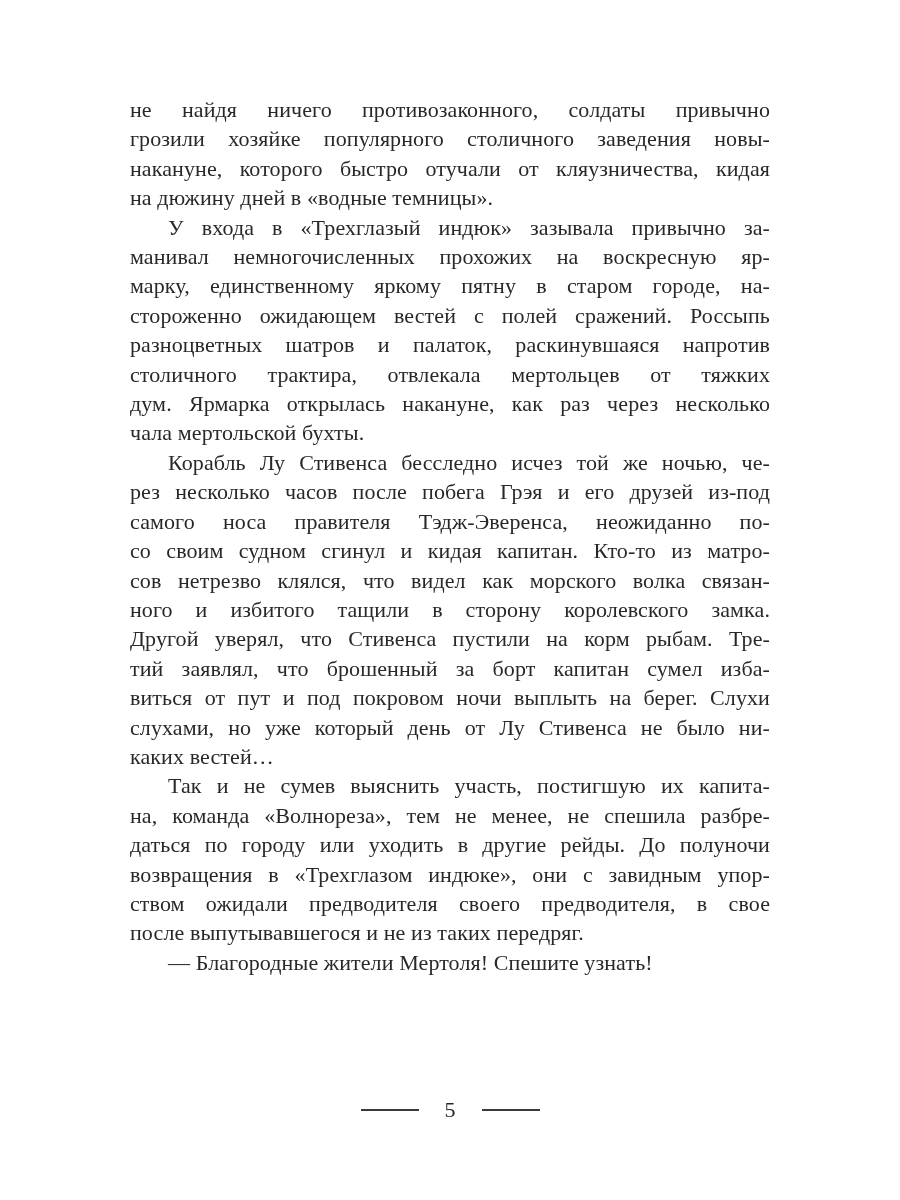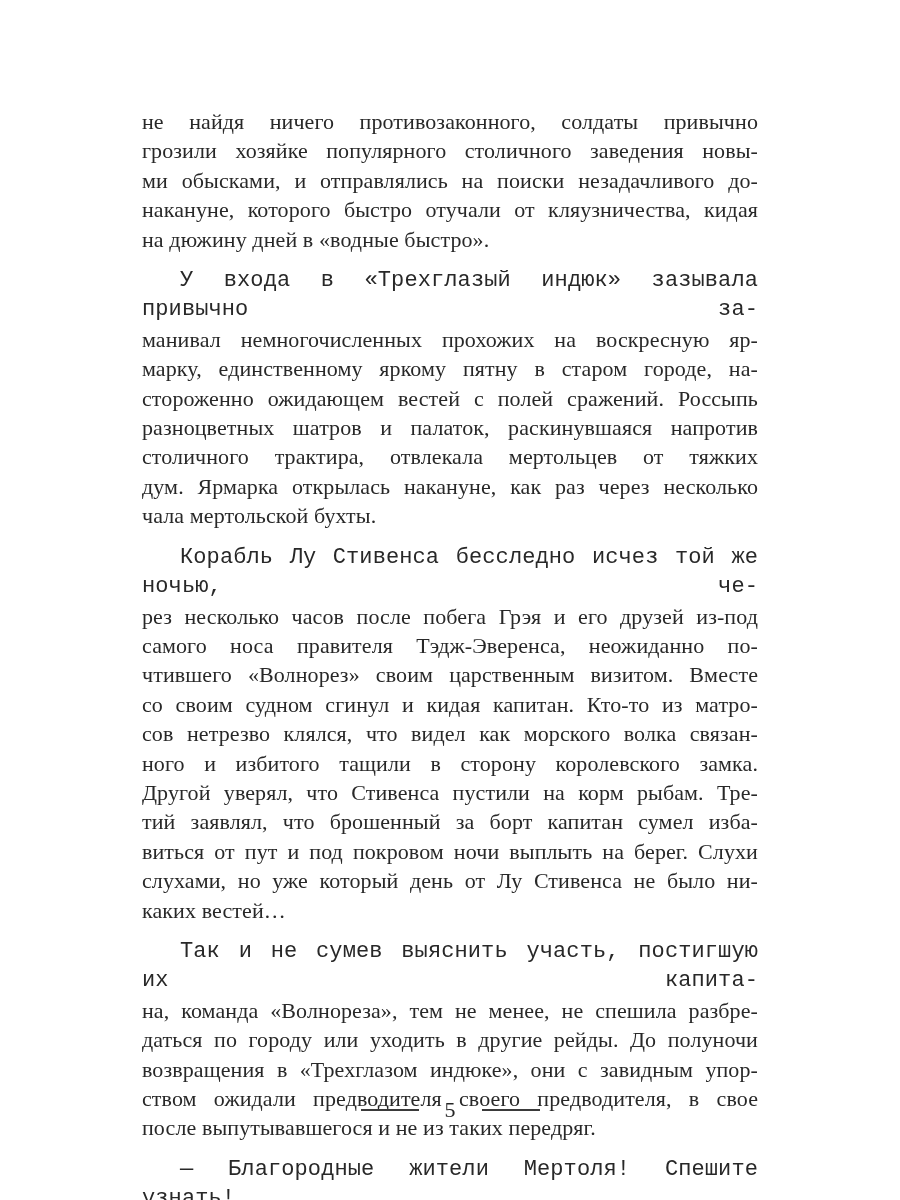--- a/index.html
+++ b/index.html
@@ -23,34 +23,33 @@
     position: absolute;
     left: 130px;
     top: 95px;
     width: 640px;
     font-size: 22px;
     line-height: 29.4px;
     color: #282828;
     letter-spacing: 0.1px;
   }
   .paragraph {
-    margin: 12px;
+    margin: 0;
     padding: 0;
   }
   .line {
     text-align: justify;
     text-align-last: justify;
     white-space: normal;
   }
   .line.last {
     text-align-last: left;
   }
   .paragraph.indent .line:first-child {
     text-indent: 38px;
-    font-family: Liberation Mono, monospace;
   }
   .footer {
     position: absolute;
     left: 0;
     top: 1096px;
     width: 900px;
     display: flex;
     align-items: center;
     justify-content: center;
     gap: 26px;
@@ -68,39 +67,37 @@
   }
 </style>
 </head>
 <body>
 
 <div class="page">
   <div class="text-block">
       <div class="paragraph">
         <div class="line">не найдя ничего противозаконного, солдаты привычно</div>
         <div class="line">грозили хозяйке популярного столичного заведения новы-</div>
-        <div class="line">ми обысками, и отправлялись на поиски незадачливого до-</div>
         <div class="line">накануне, которого быстро отучали от кляузничества, кидая</div>
-        <div class="line last">на дюжину дней в «водные быстро».</div>
+        <div class="line last">на дюжину дней в «водные темницы».</div>
       </div>
       <div class="paragraph indent">
         <div class="line">У входа в «Трехглазый индюк» зазывала привычно за-</div>
         <div class="line">манивал немногочисленных прохожих на воскресную яр-</div>
         <div class="line">марку, единственному яркому пятну в старом городе, на-</div>
         <div class="line">стороженно ожидающем вестей с полей сражений. Россыпь</div>
         <div class="line">разноцветных шатров и палаток, раскинувшаяся напротив</div>
         <div class="line">столичного трактира, отвлекала мертольцев от тяжких</div>
         <div class="line">дум. Ярмарка открылась накануне, как раз через несколько</div>
         <div class="line last">чала мертольской бухты.</div>
       </div>
       <div class="paragraph indent">
         <div class="line">Корабль Лу Стивенса бесследно исчез той же ночью, че-</div>
         <div class="line">рез несколько часов после побега Грэя и его друзей из-под</div>
         <div class="line">самого носа правителя Тэдж-Эверенса, неожиданно по-</div>
-        <div class="line">чтившего «Волнорез» своим царственным визитом. Вместе</div>
         <div class="line">со своим судном сгинул и кидая капитан. Кто-то из матро-</div>
         <div class="line">сов нетрезво клялся, что видел как морского волка связан-</div>
         <div class="line">ного и избитого тащили в сторону королевского замка.</div>
         <div class="line">Другой уверял, что Стивенса пустили на корм рыбам. Тре-</div>
         <div class="line">тий заявлял, что брошенный за борт капитан сумел изба-</div>
         <div class="line">виться от пут и под покровом ночи выплыть на берег. Слухи</div>
         <div class="line">слухами, но уже который день от Лу Стивенса не было ни-</div>
         <div class="line last">каких вестей…</div>
       </div>
       <div class="paragraph indent">

